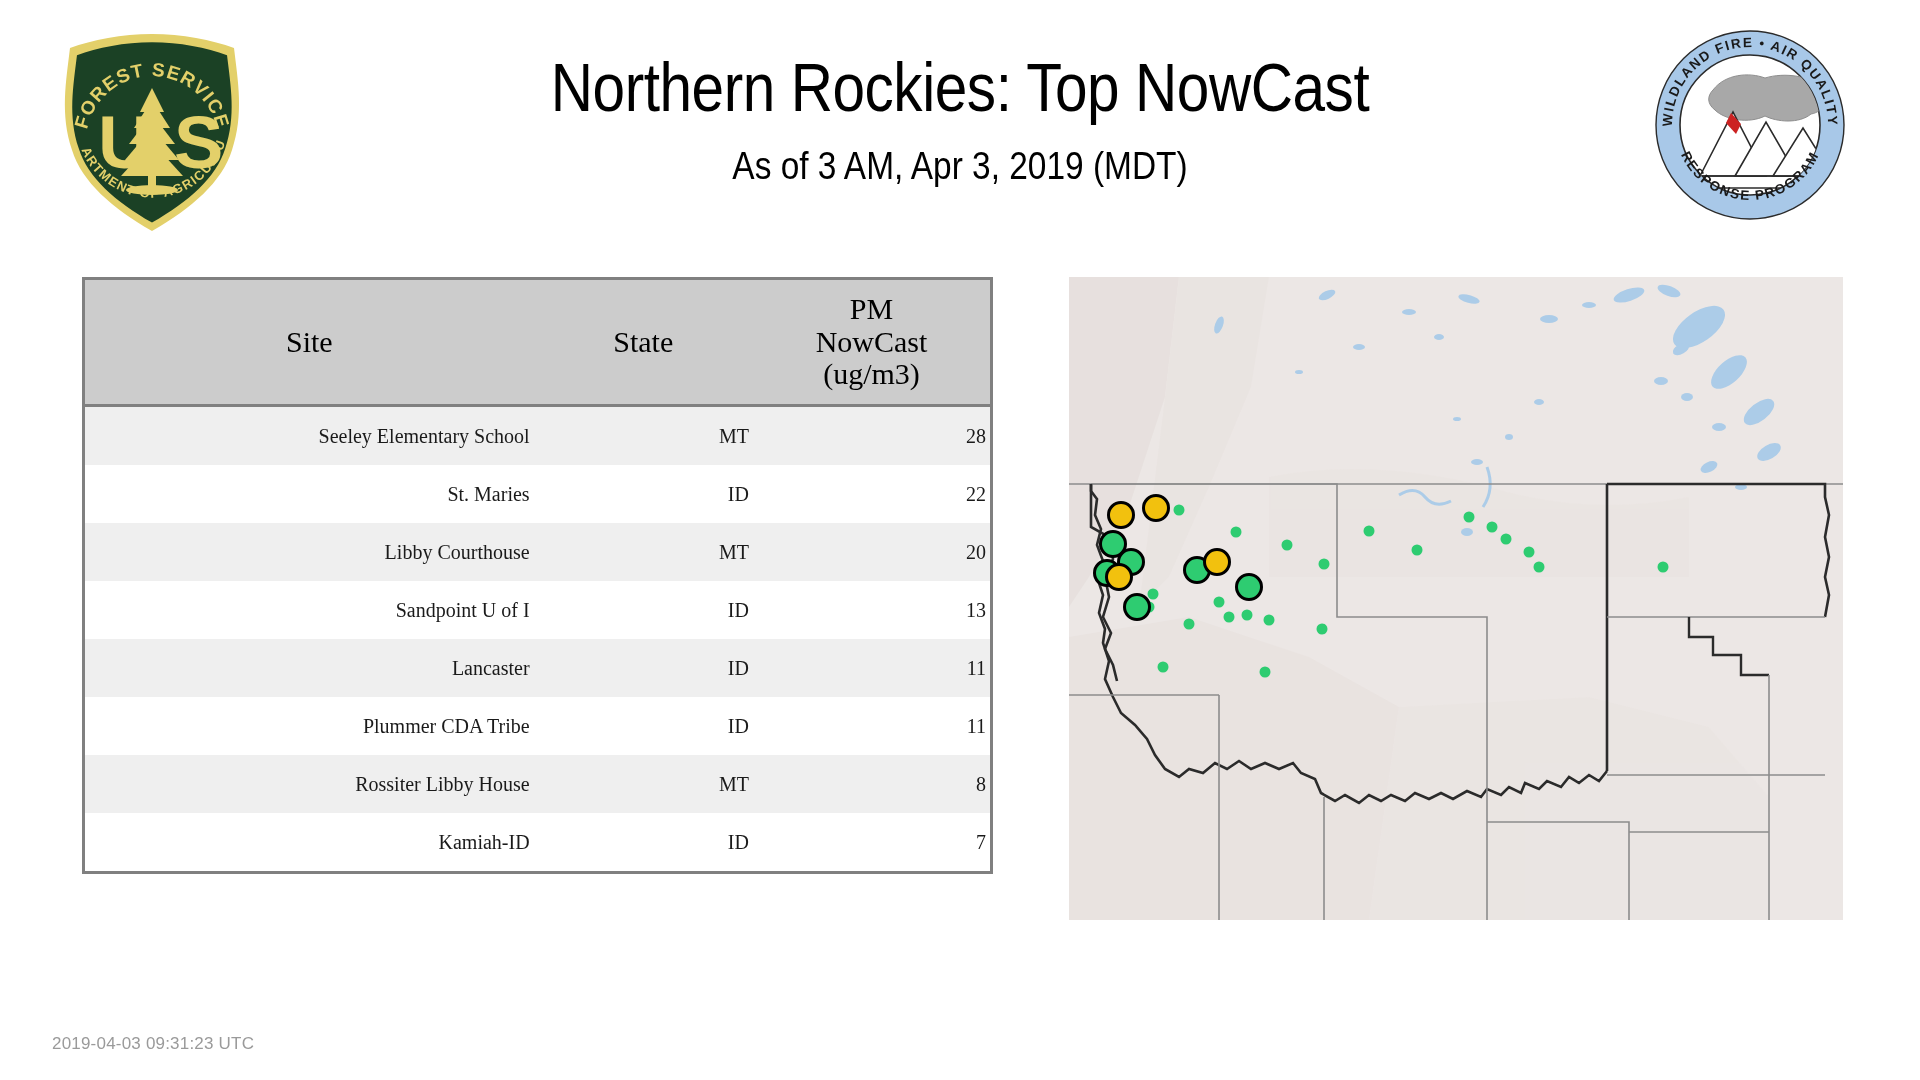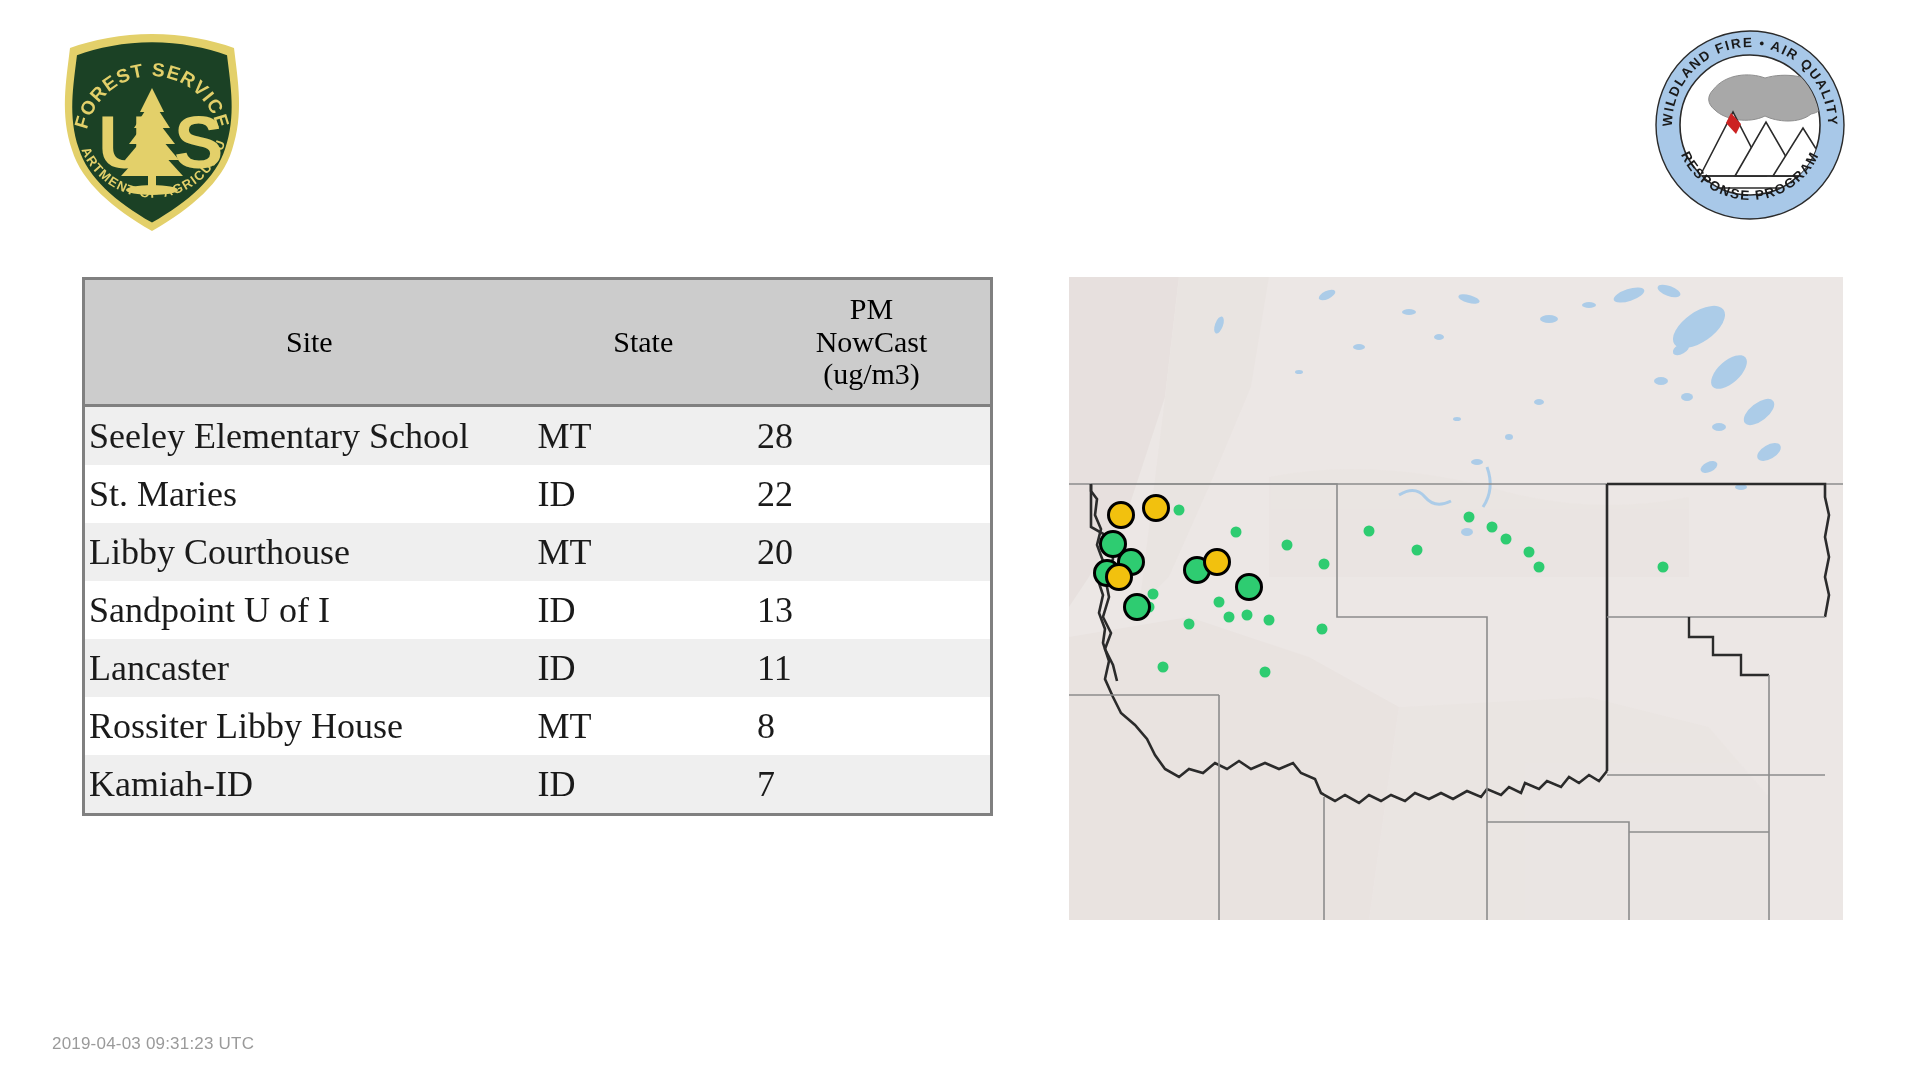--- a/index.html
+++ b/index.html
@@ -86,23 +86,23 @@
     text-align: center;
     vertical-align: middle;
     padding: 6px 4px;
     height: 112px;
     border-bottom: 3px solid #808080;
     line-height: 1.08;
   }
   table#nowcast-table td {
     font-family: "Liberation Serif", serif;
     font-weight: 400;
-    font-size: 36px;
+    font-size: 20px;
     color: #1a1a1a;
-    text-align: left;
+    text-align: right;
     vertical-align: middle;
     height: 58px;
     padding: 0 4px;
     white-space: nowrap;
   }
   table#nowcast-table tbody tr:nth-child(odd) td { background: #efefef; }
   table#nowcast-table tbody tr:nth-child(even) td { background: #ffffff; }
   .col-site  { width: 50%; }
   .col-state { width: 24%; }
   .col-pm    { width: 26%; }
@@ -164,20 +164,24 @@
         <polygon points="100,112 131,146 69,146"></polygon>
         <rect x="96" y="142" width="8" height="18"></rect>
         <ellipse cx="100" cy="160" rx="26" ry="5"></ellipse>
       </g>
       <text font-family="'Liberation Sans', sans-serif" font-size="13" font-weight="bold" fill="#e3d06a" letter-spacing="1.3">
         <textPath href="#arcBot" startOffset="50%" text-anchor="middle">DEPARTMENT OF AGRICULTURE</textPath>
       </text>
     </svg>
   </div>
 
+  <div id="title-block">
+    <div id="main-title">Northern Rockies: Top NowCast</div>
+    <div id="subtitle">As of  3 AM, Apr  3, 2019 (MDT)</div>
+  </div>
 
   <div id="wfaqrp-logo">
     <svg viewBox="0 0 194 194" width="194" height="194" aria-hidden="true">
       <defs>
         <clipPath id="innerClip">
             <circle cx="97" cy="97" r="70"></circle>
           </clipPath>
         <path id="wfArcTop" d="M 19 97 A 78 78 0 0 1 175 97" fill="none"></path>
         <path id="wfArcBot" d="M 22 97 A 75 75 0 0 0 172 97" fill="none"></path>
       </defs>
@@ -236,20 +240,25 @@
           <td class="col-state">MT</td>
           <td class="col-pm">20</td>
         </tr>
         <tr>
           <td class="col-site">Sandpoint U of I</td>
           <td class="col-state">ID</td>
           <td class="col-pm">13</td>
         </tr>
         <tr>
           <td class="col-site">Lancaster</td>
+          <td class="col-state">ID</td>
+          <td class="col-pm">11</td>
+        </tr>
+        <tr>
+          <td class="col-site">Plummer CDA Tribe</td>
           <td class="col-state">ID</td>
           <td class="col-pm">11</td>
         </tr>
         <tr>
           <td class="col-site">Rossiter Libby House</td>
           <td class="col-state">MT</td>
           <td class="col-pm">8</td>
         </tr>
         <tr>
           <td class="col-site">Kamiah-ID</td>

